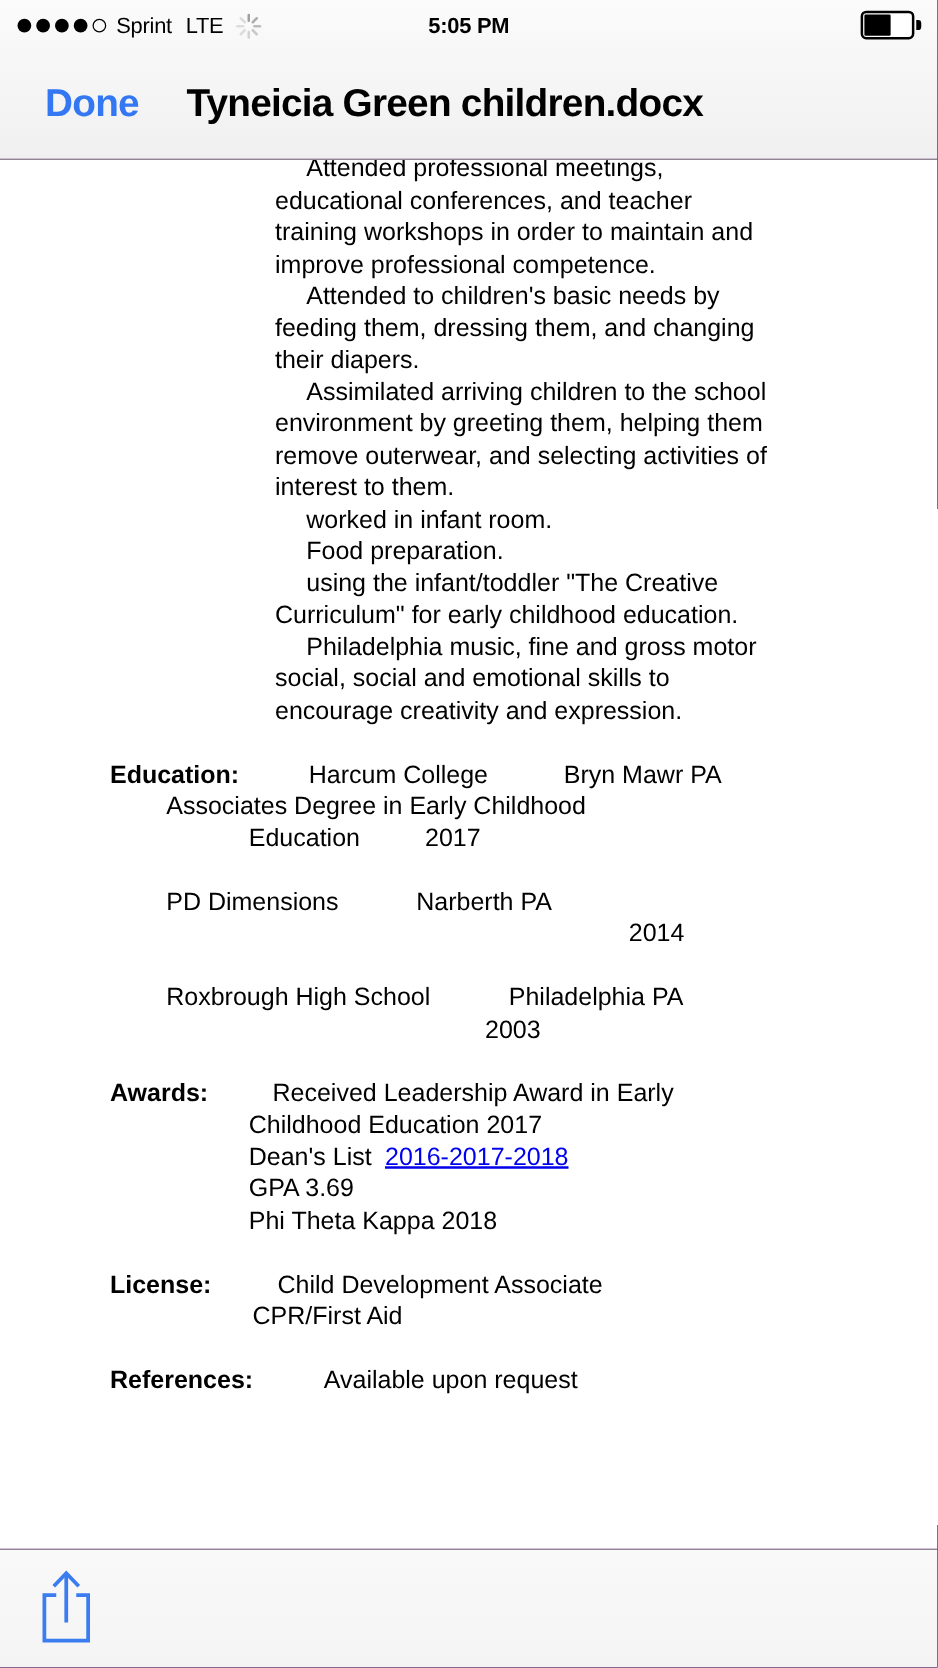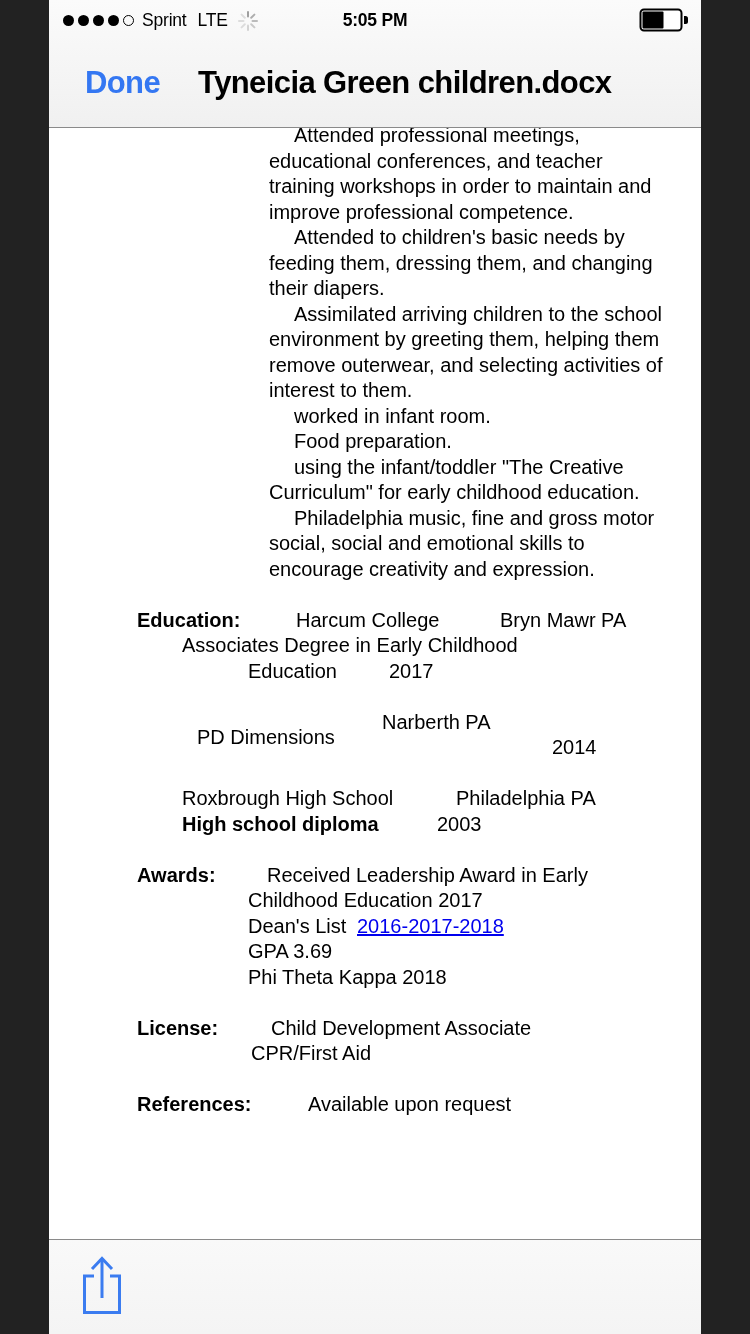--- a/index.html
+++ b/index.html
@@ -1,17 +1,17 @@
 <!DOCTYPE html>
 <html><head>
 <meta charset="utf-8">
 <style>
   html,body{margin:0;padding:0;background:#222;}
   .phone{
-    position:relative;width:652px;height:1334px;margin:0 auto;
+    position:relative;width:750px;height:1334px;margin:0 auto;
     background:#d946ef;overflow:hidden;
     font-family:"Liberation Sans",sans-serif;color:#000;
   }
   
   .header{
     position:absolute;top:0;left:0;right:0;height:128px;
     background:linear-gradient(#fbfbfb,#f0f0f0);
     border-bottom:1.5px solid #8a8a8a;box-sizing:border-box;
   }
   .status-bar{position:absolute;top:0;left:0;right:0;height:40px;}
@@ -163,33 +163,32 @@
         </div>
         <div class="line">
           <span style="left: 133px;">Associates Degree in Early Childhood</span>
         </div>
         <div class="line">
           <span style="left: 199px;">Education</span>
           <span style="left: 340px;">2017</span>
         </div>
         <div class="line"></div>
         <div class="line">
-          <span style="left: 148px; margin-top: 15px;">PD Dimensions</span>
+          <span style="left: 133px;">PD Dimensions</span>
           <span style="left: 333px;">Narberth PA</span>
         </div>
         <div class="line">
           <span style="left: 503px;">2014</span>
         </div>
         <div class="line"></div>
         <div class="line">
           <span style="left: 133px;">Roxbrough High School</span>
           <span style="left: 407px;">Philadelphia PA</span>
         </div>
         <div class="line">
-          <span class="b" style="left: 133px;">High school diploma</span>
           <span style="left: 388px;">2003</span>
         </div>
         <div class="line"></div>
         <div class="line">
           <span class="b" style="left: 88px;">Awards:</span>
           <span style="left: 218px;">Received Leadership Award in Early</span>
         </div>
         <div class="line">
           <span style="left: 199px;">Childhood Education 2017</span>
         </div>

